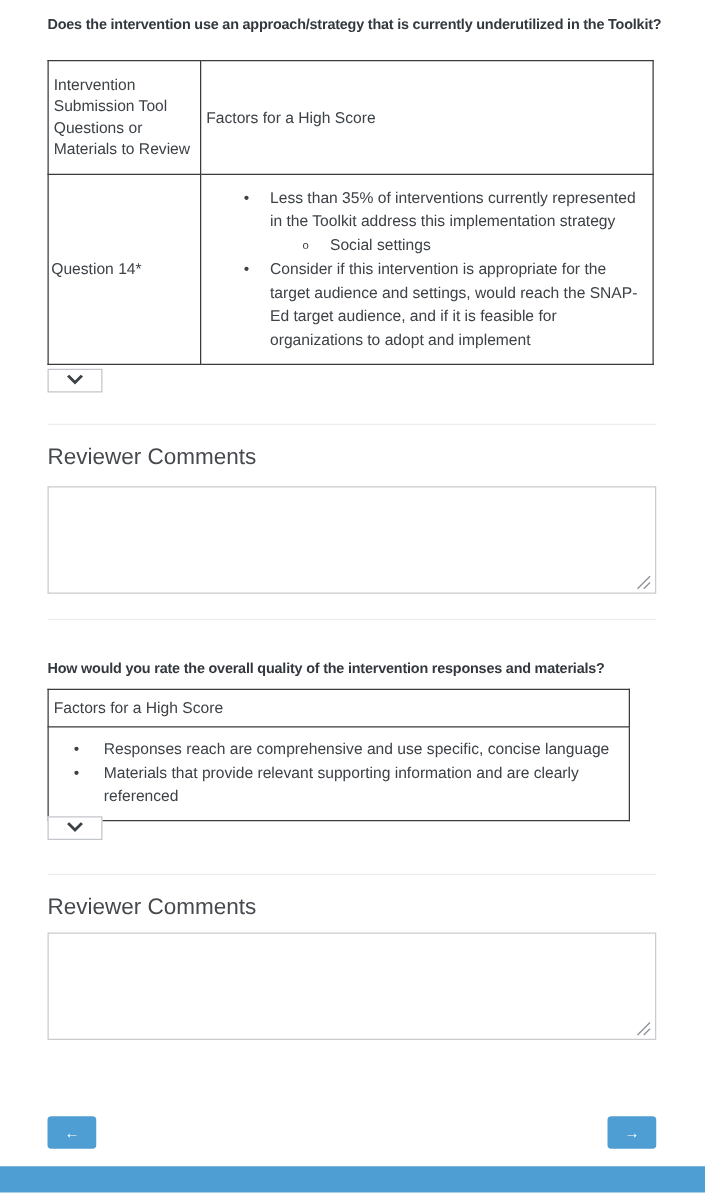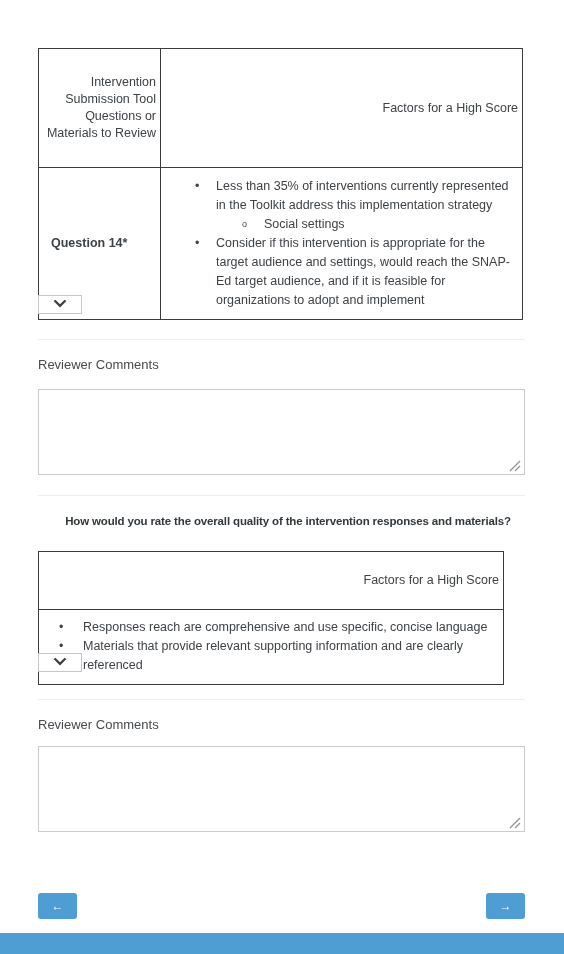--- a/index.html
+++ b/index.html
@@ -29,45 +29,44 @@
     position: absolute;
     left: 38px;
     width: 500px;
     font-size: 11.5px;
     font-weight: bold;
     letter-spacing: -0.15px;
     color: #32383e;
     line-height: 14px;
   }
   #q1-heading { top: 13px; }
-  #q2-heading { top: 514px; text-align: center; }
+  #q2-heading { top: 528px; }
 
   
   .wtable {
     position: absolute;
     border-collapse: collapse;
     background: #ffffff;
     table-layout: fixed;
   }
   .wtable td {
     border: 1.5px solid #3b3b3b;
     padding: 0;
     vertical-align: middle;
     font-size: 12.5px;
     color: #3d4247;
     line-height: 17px;
   }
   .wtable .hdr {
-    text-align: right;
-    padding: 20px 4px;
+    text-align: left;
+    padding: 6px 4px;
   }
   .wtable .qcell {
     text-align: left;
-    padding-left: 12px;
-    font-weight: bold;
+    padding-left: 2px;
   }
 
   #table1 {
     left: 38px;
     top: 48px;
     width: 484px;
   }
   #table1 col.c1 { width: 122px; }
   #table1 col.c2 { width: 362px; }
 
@@ -153,21 +152,21 @@
     background: #eceded;
   }
   #hr1 { top: 339px; }
   #hr2 { top: 495px; }
   #hr3 { top: 699px; }
 
   
   .rc-label {
     position: absolute;
     left: 38px;
-    font-size: 13px;
+    font-size: 18px;
     color: #46494d;
     line-height: 16px;
   }
   #rc1-label { top: 357px; }
   #rc2-label { top: 717px; }
 
   .rc-box {
     position: absolute;
     left: 38px;
     width: 487px;
@@ -222,20 +221,21 @@
     width: 564px;
     height: 21px;
     background: #4f9ed3;
   }
 </style>
 </head>
 <body>
 
 <div class="page">
 
+  <div id="q1-heading" class="q-heading">Does the intervention use an approach/strategy that is currently underutilized in the Toolkit?</div>
 
   <table id="table1" class="wtable">
     <colgroup>
         <col class="c1">
         <col class="c2">
       </colgroup>
     <tbody>
       <tr>
         <td class="hdr" style="height:78px">Intervention Submission Tool Questions or Materials to Review</td>
         <td class="hdr">Factors for a High Score</td>

